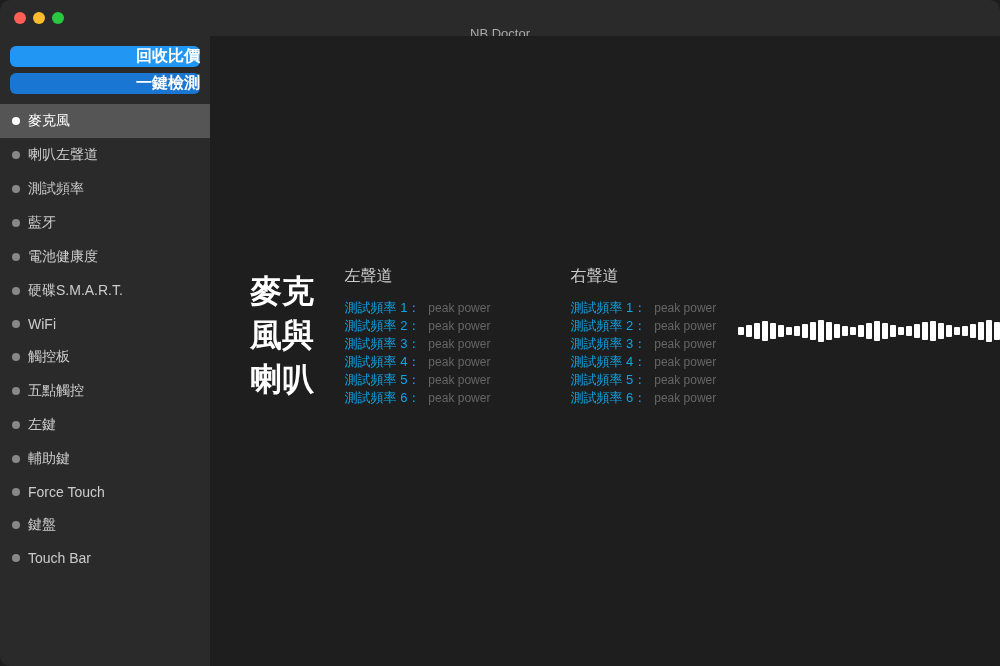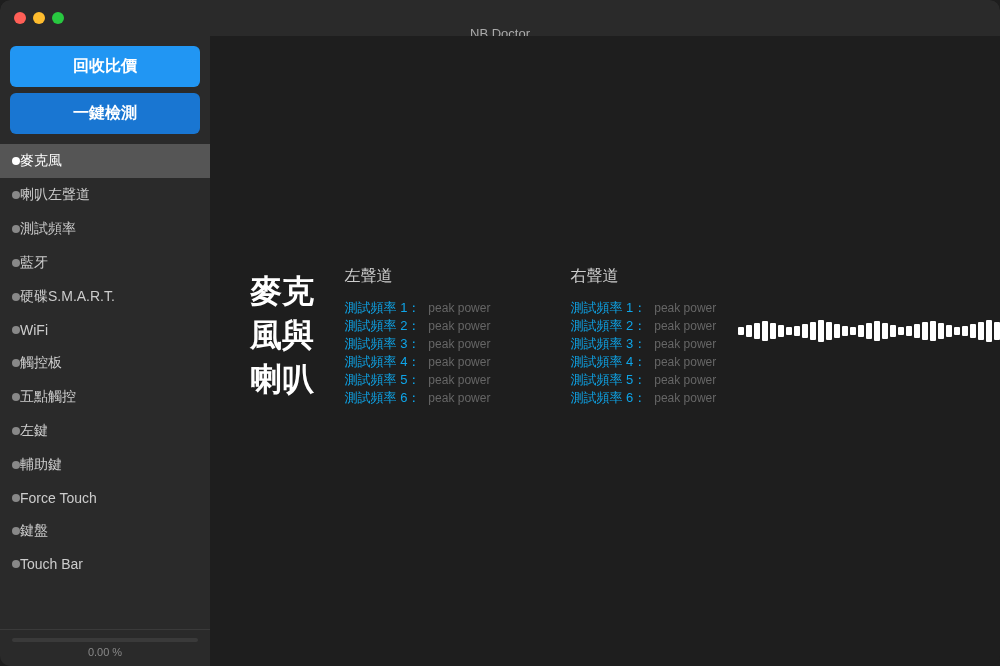--- a/index.html
+++ b/index.html
@@ -57,40 +57,41 @@
     }
     .sidebar-top {
       padding: 10px;
       display: flex;
       flex-direction: column;
       gap: 6px;
     }
     .sidebar-btn {
       border: none;
       border-radius: 6px;
-      padding: 10px;
       font-size: 16px;
       font-weight: bold;
       cursor: pointer;
       color: white;
+      text-align: right;
     }
     .btn-blue { background: #2196F3; }
     .btn-blue2 { background: #1976D2; }
     .sidebar-items {
       flex: 1;
       overflow-y: auto;
       overflow-x: hidden;
     }
     .sidebar-item {
       display: flex;
       align-items: center;
       padding: 8px 12px;
       color: #ccc;
       font-size: 14px;
       cursor: pointer;
+      gap: 8px;
     }
     .sidebar-item.active {
       background: #555;
       color: white;
     }
     .dot {
       width: 8px;
       height: 8px;
       border-radius: 50%;
       background: #888;
@@ -237,20 +238,24 @@
         <div class="sidebar-item">
           <div class="dot"></div>
           <span>測試頻率</span>
         </div>
         <div class="sidebar-item">
           <div class="dot"></div>
           <span>藍牙</span>
         </div>
         <div class="sidebar-item">
           <div class="dot"></div>
+          <span>電池健康度</span>
+        </div>
+        <div class="sidebar-item">
+          <div class="dot"></div>
           <span>硬碟S.M.A.R.T.</span>
         </div>
         <div class="sidebar-item">
           <div class="dot"></div>
           <span>WiFi</span>
         </div>
         <div class="sidebar-item">
           <div class="dot"></div>
           <span>觸控板</span>
         </div>
@@ -272,26 +277,20 @@
         </div>
         <div class="sidebar-item">
           <div class="dot"></div>
           <span>鍵盤</span>
         </div>
         <div class="sidebar-item">
           <div class="dot"></div>
           <span>Touch Bar</span>
         </div>
       </div>
-    <div class="sidebar-footer">
-      <div class="progress-bar-container">
-        <div class="progress-bar-fill" style="width: 0%"></div>
-      </div>
-      <div class="progress-text">0.00 %</div>
-    </div>
   </div>
 
   <div class="content">
     <h1 class="content-title">麥克風與喇叭</h1>
 
     <div class="freq-grid">
       <div class="freq-column">
         <div class="freq-channel-title">左聲道</div>
         <div id="left-rows">
             <div class="freq-row">

